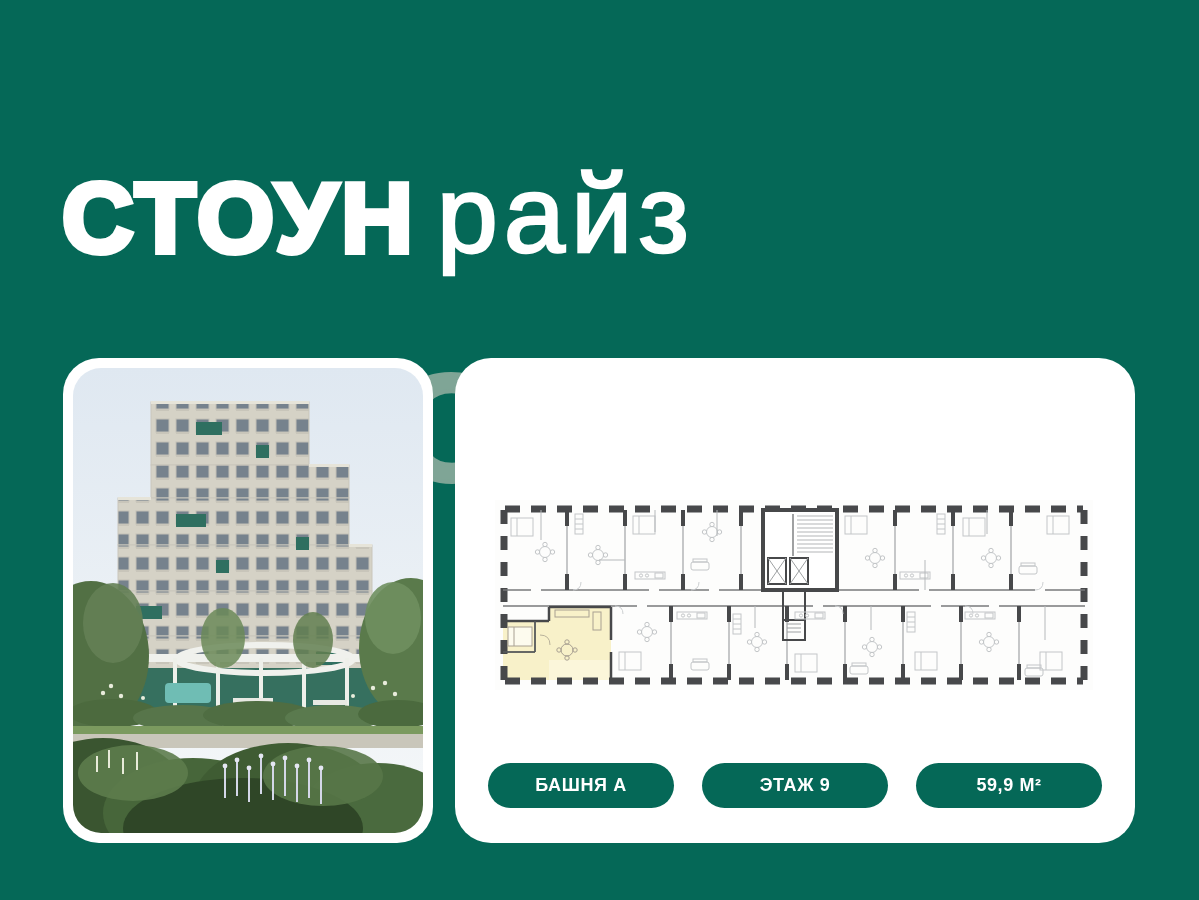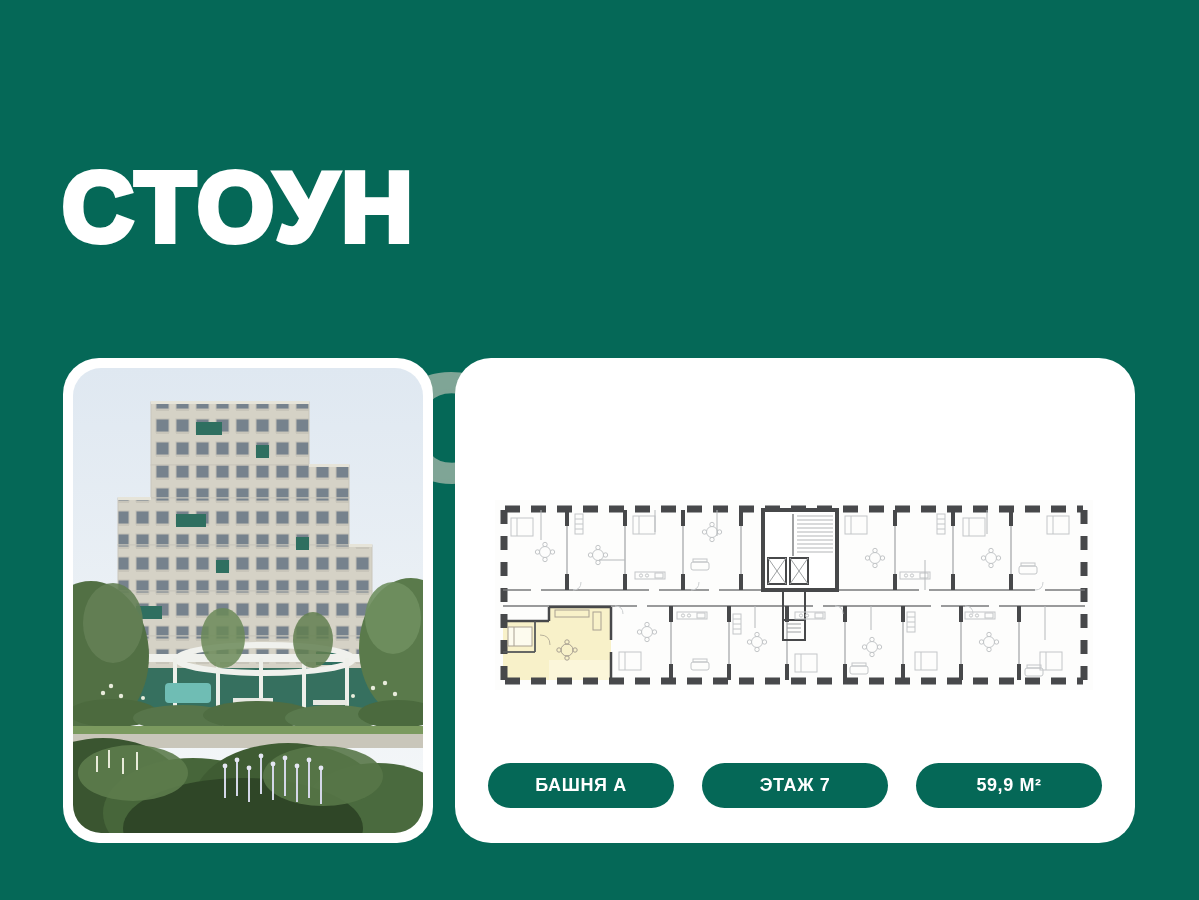--- a/index.html
+++ b/index.html
@@ -58,20 +58,21 @@
     text-align:right;
   }
 </style>
 </head>
 <body>
 
 <div class="watermark">СТОУН</div>
 
 <div class="logo">
   <span class="logo-w1">СТОУН</span>
+  <span class="logo-w2">райз</span>
 </div>
 
 <div class="card photo-card">
   <div class="photo-frame">
     <svg width="350" height="465" viewBox="0 0 350 465">
       <defs>
         <linearGradient id="sky" x1="0" y1="0" x2="0" y2="1">
           <stop offset="0" stop-color="#dfe8f1"></stop>
           <stop offset="1" stop-color="#f6f8f9"></stop>
         </linearGradient>
@@ -420,16 +421,16 @@
         <path d="M340,106 q8,0 8,8"></path>
           <path d="M470,106 q8,0 8,8"></path>
         <path d="M540,90 q8,0 8,-8"></path>
           <path d="M120,106 q8,0 8,8"></path>
       </g>
     </svg>
   </div>
 
   <div class="badges">
     <button class="badge">БАШНЯ А</button>
-    <button class="badge">ЭТАЖ 7</button>
+    <button class="badge">ЭТАЖ 9</button>
     <button class="badge">59,9 М²</button>
   </div>
 </div>
 
 </body></html>

